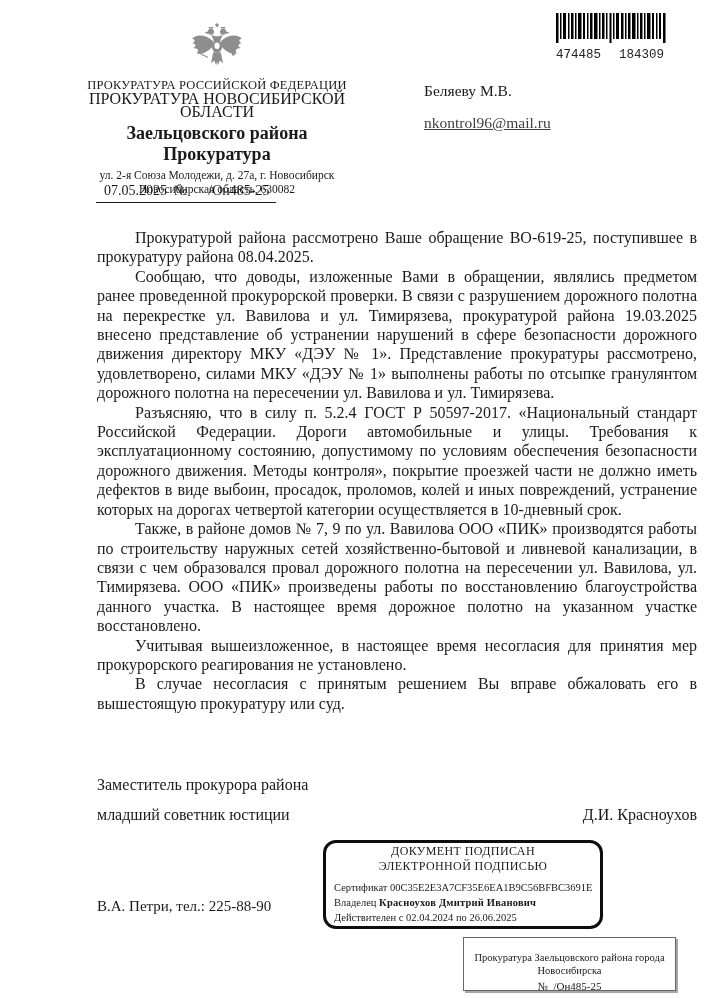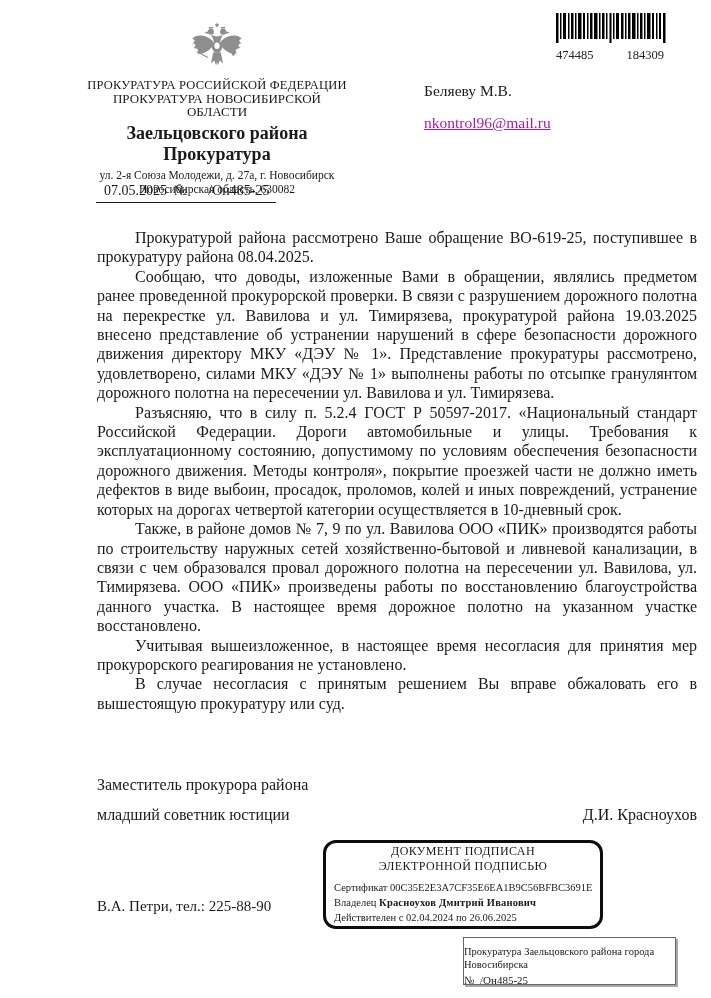--- a/index.html
+++ b/index.html
@@ -3,36 +3,36 @@
 <meta charset="utf-8">
 <style>
   html,body{margin:0;padding:0;background:#e8e8e8;}
   .page{position:relative;width:711px;height:998px;background:#ffffff;margin:0 auto;
         font-family:"Liberation Serif","DejaVu Serif",serif;color:#1a1a1a;overflow:hidden;}
 
   
   .letterhead{position:absolute;left:84px;top:22px;width:266px;text-align:center;}
   .emblem{display:block;margin:0 auto 4px auto;}
   .org-top{font-size:12.5px;line-height:14px;letter-spacing:.2px;}
-  .org-sub{font-size:13px;line-height:13px;}
+  .org-sub{font-size:16px;line-height:13px;}
   .office-name{margin-top:5px;font-size:18px;line-height:20.5px;font-weight:bold;}
   .address{margin-top:5px;font-size:11.5px;line-height:13.5px;}
 
   
   .dateline{position:absolute;left:96px;top:183px;font-size:14px;
             border-bottom:1px solid #1a1a1a;padding:0 6px 3px 8px;white-space:pre;}
 
   
   .barcode{position:absolute;left:556px;top:13px;}
   .barcode-nums{display:flex;justify-content:space-between;width:108px;margin-top:1px;
-                font-family:Liberation Serif, serif;font-size:12.5px;color:#222;text-align:center;}
+                font-family:Liberation Mono, monospace;font-size:12.5px;color:#222;text-align:center;}
 
   
   .recipient{position:absolute;left:424px;top:82px;font-size:15.5px;}
-  .recipient .email{display:inline-block;margin-top:14px;color:#a21caf;text-decoration:underline;}
+  .recipient .email{display:inline-block;margin-top:14px;color:#404040;text-decoration:underline;}
 
   
   .body-text{position:absolute;left:97px;top:228px;width:600px;
              font-size:16px;line-height:19.4px;text-align:justify;}
   .body-text p{margin:0;text-indent:38px;}
 
   
   .sig-line1{position:absolute;left:97px;top:776px;font-size:16px;}
   .sig-line2{position:absolute;left:97px;top:806px;width:600px;font-size:16px;
              display:flex;justify-content:space-between;gap:23px;}
@@ -43,21 +43,21 @@
   .stamp-title{text-align:center;font-size:12px;line-height:14.5px;letter-spacing:.4px;}
   .stamp-info{margin-top:7px;font-size:10.5px;line-height:15px;white-space:nowrap;}
   .stamp-info b{letter-spacing:.2px;}
 
   
   .executor{position:absolute;left:97px;top:898px;font-size:15px;}
 
   
   .footer-box{position:absolute;left:463px;top:937px;width:211px;height:38px;
               border:1px solid #666;box-shadow:2px 2px 0 rgba(60,60,60,.45);
-              padding-top:8px;text-align:left;font-size:10.5px;line-height:12.5px;background:#fff;}
+              padding-top:14px;text-align:center;font-size:10.5px;line-height:12.5px;background:#fff;}
   .footer-num{margin-top:3px;font-size:11px;white-space:pre;}
 </style>
 </head>
 <body>
 
 <div class="page">
 
   <div class="letterhead">
     <svg class="emblem" width="56" height="52" viewBox="0 0 120 110">
       <g fill="#8e8e8e">

